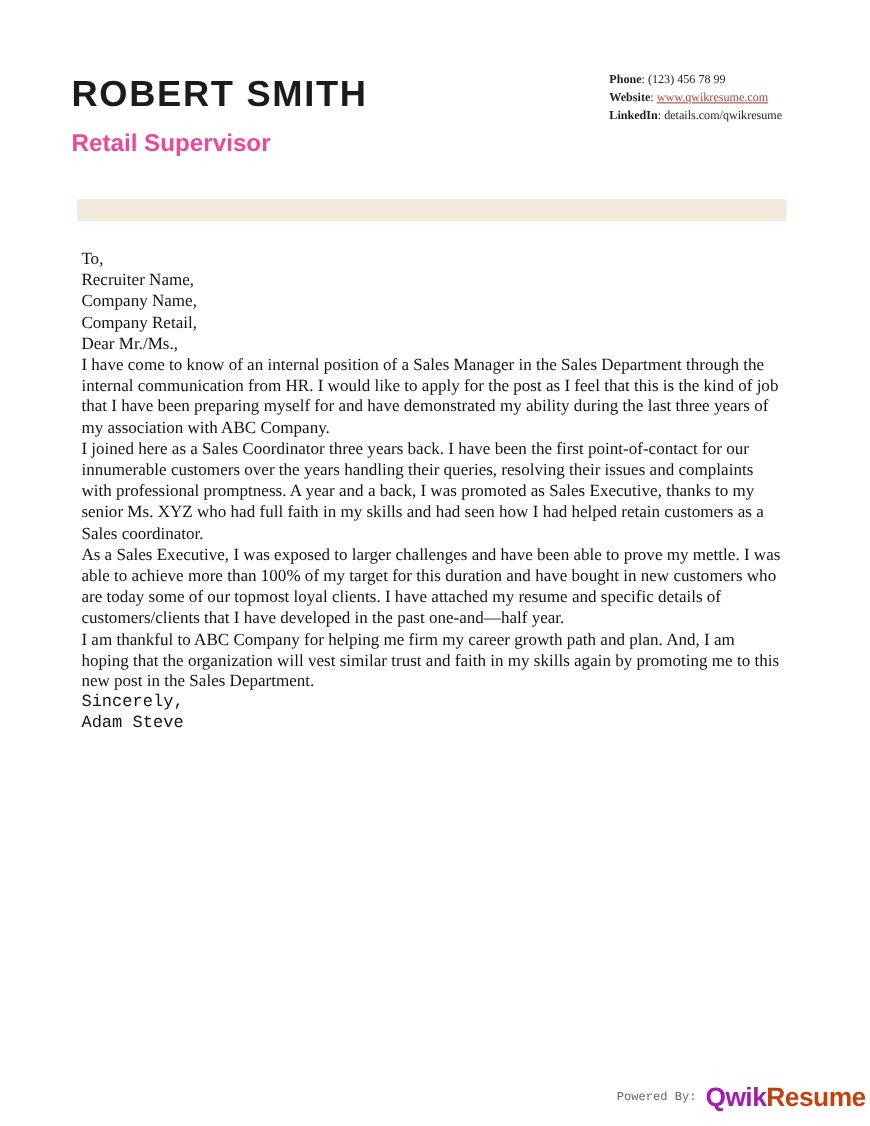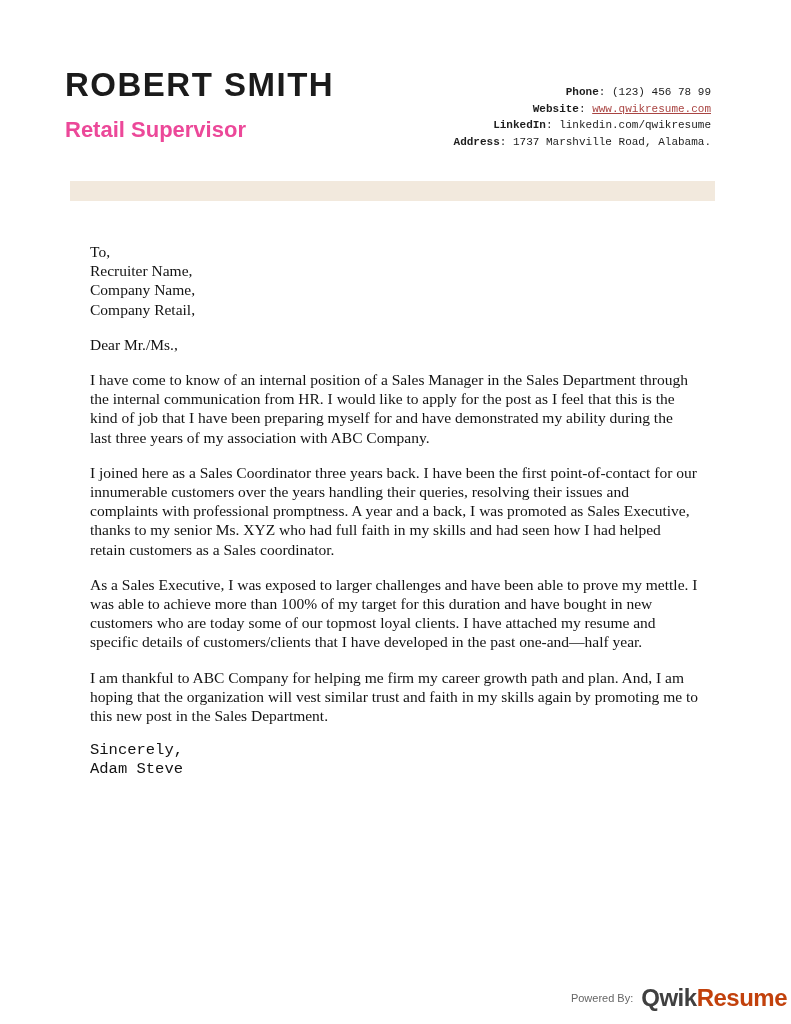--- a/index.html
+++ b/index.html
@@ -19,77 +19,76 @@
     color:#1b1b1b; white-space:nowrap;
   }
   .person-title {
     position:absolute; left:65px; top:117px; margin:0;
     font-family:"Liberation Sans", sans-serif;
     font-size:22px; font-weight:700;
     color:#ec4899; white-space:nowrap;
   }
   .contact {
     position:absolute; right:80px; top:64px;
-    text-align:right;
-    font-family:Liberation Mono, monospace;
-    font-size:11px; line-height:16.5px; color:#1d1d1d;margin-top:20px;
+    text-align:left;
+    font-family:Liberation Serif, serif;
+    font-size:11px; line-height:16.5px; color:#1d1d1d;
   }
   .contact .lbl { font-weight:700; }
   .contact .link { color:#a94442; text-decoration:underline; }
 
   
   .divider-bar {
     position:absolute; left:70px; top:181px;
     width:645px; height:20px;
     background:#f2e9dd;
   }
 
   
   .letter {
     position:absolute; left:74px; top:226px; width:640px;
     font-size:15.5px; line-height:19.2px; color:#131313;
   }
-  .letter p { margin:16px; }
+  .letter p { margin:0; }
   .recipient-block { margin-bottom:30px; }
   .recipient-block span { display:block; }
   .salutation { margin-bottom:33px; }
   .para { margin-bottom:27px; }
   .closing-block { margin-top:25px; }
   .closing-block span { display:block;font-family:Liberation Mono, monospace; }
 
   
   .footer {
     position:absolute; right:4px; top:986px;
     display:flex; align-items:center; gap:8px;
   }
   .powered {
-    font-family:Liberation Sans, sans-serif;
+    font-family:Liberation Mono, monospace;
     font-size:11px; color:#666666;
   }
   .logo {
     font-family:"Liberation Sans", sans-serif;
     font-size:24px; font-weight:700; letter-spacing:-0.5px;
     line-height:1; cursor:pointer;
   }
-  .logo-qwik { color:#404040; }
+  .logo-qwik { color:#a21caf; }
   .logo-resume { color:#c2410c; }
 </style>
 </head>
 <body>
 
 <div class="page">
 
   <h1 class="person-name">ROBERT SMITH</h1>
   <h2 class="person-title">Retail Supervisor</h2>
 
   <div class="contact">
     <div class="contact-line"><span class="lbl">Phone</span><span>: </span><span>(123) 456 78 99</span></div>
     <div class="contact-line"><span class="lbl">Website</span><span>: </span><span class="link">www.qwikresume.com</span></div>
-    <div class="contact-line"><span class="lbl">LinkedIn</span><span>: </span><span>linkedin.com/qwikresume</span></div>
-    <div class="contact-line"><span class="lbl">Address</span><span>: </span><span>1737 Marshville Road, Alabama.</span></div>
+    <div class="contact-line"><span class="lbl">LinkedIn</span><span>: </span><span>details.com/qwikresume</span></div>
   </div>
 
   <div class="divider-bar"></div>
 
   <main class="letter">
     <p class="recipient-block">
       <span>To,</span>
       <span>Recruiter Name,</span>
       <span>Company Name,</span>
       <span>Company Retail,</span>

